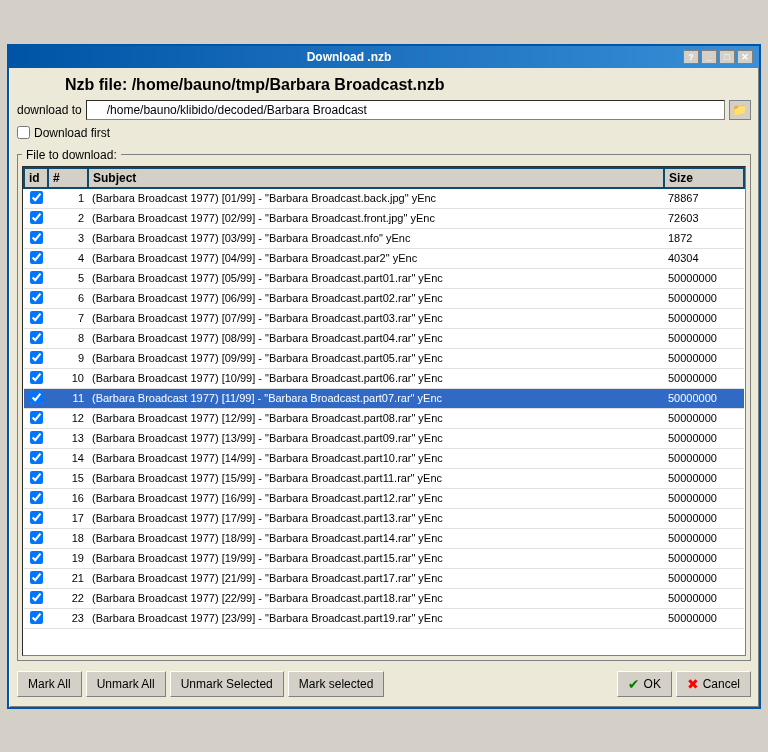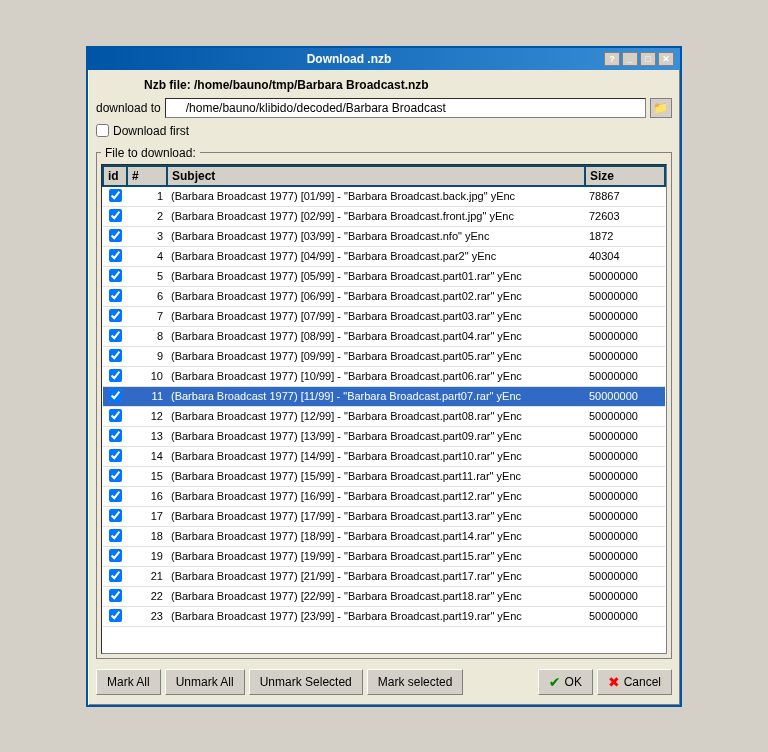--- a/index.html
+++ b/index.html
@@ -8,21 +8,21 @@
       font-size: 12px;
       background: #d4d0c8;
       display: flex;
       justify-content: center;
       align-items: center;
       width: 768px;
       height: 752px;
       overflow: hidden;
     }
     .window {
-      width: 596px;
+      width: 754px;
       background: #ece9d8;
       border: 2px solid #0054a6;
       box-shadow: inset 1px 1px #fff, inset -1px -1px #808080;
     }
     .titlebar {
       background: linear-gradient(to right, #0054a6, #3a8fd8);
       color: white;
       font-weight: bold;
       font-size: 12px;
       padding: 3px 6px;
@@ -38,21 +38,21 @@
       background: #d4d0c8;
       border: 1px solid #808080;
       font-size: 9px;
       cursor: pointer;
       display: flex; align-items: center; justify-content: center;
     }
     .window-body { padding: 8px; }
     .nzb-file-label {
       font-weight: bold;
       margin-bottom: 6px;
-      font-size: 12px;
+      font-size: 16px;
       padding-left: 48px;
     }
     .download-to-row {
       display: flex;
       align-items: center;
       gap: 4px;
       margin-bottom: 6px;
     }
     .download-to-label { white-space: nowrap; }
     .download-to-input {

